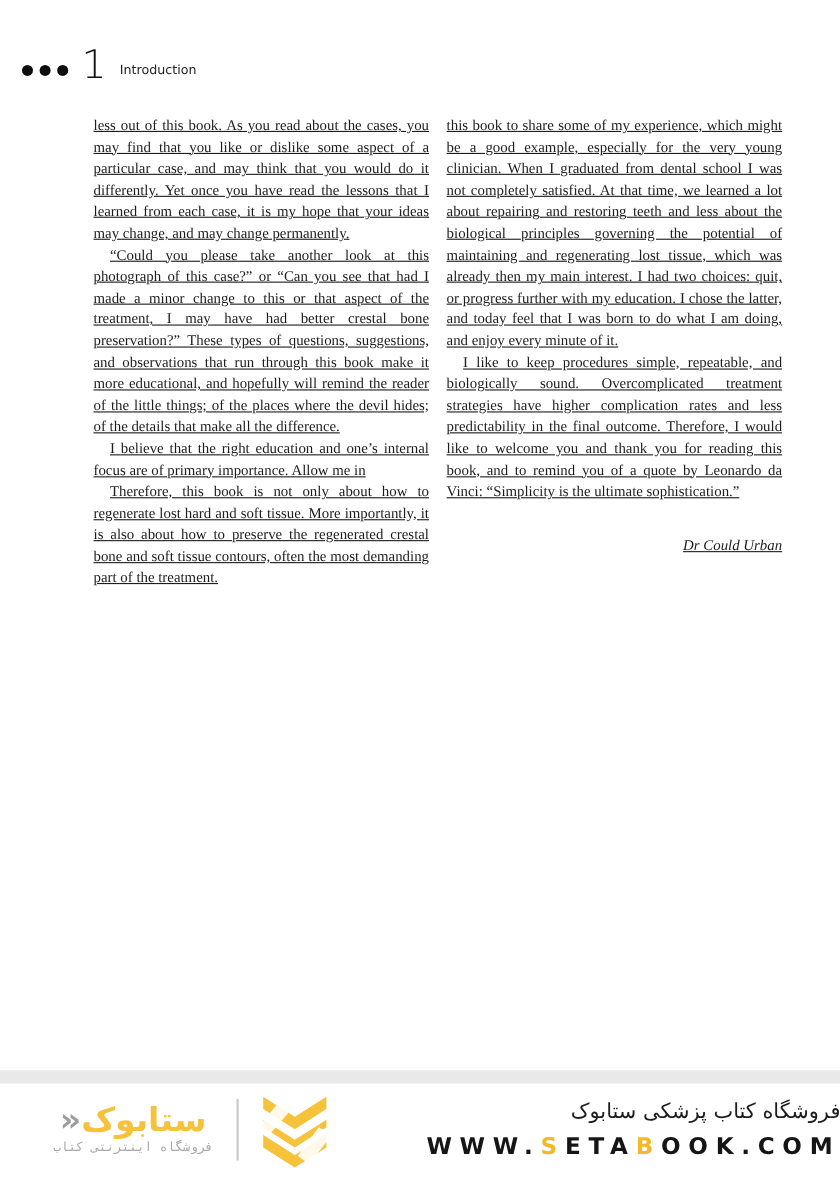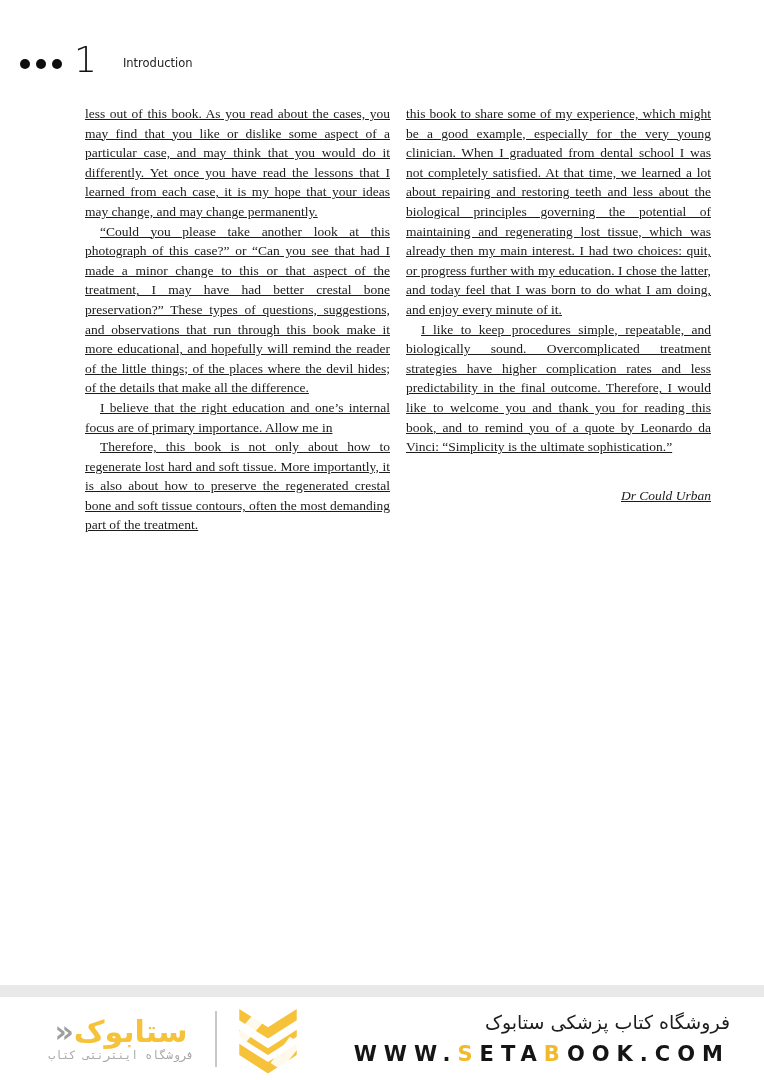--- a/index.html
+++ b/index.html
@@ -19,21 +19,21 @@
   }
   .dots{display:flex;align-items:center;gap:6px;margin-top:8px;}
   .dot{width:10px;height:10px;border-radius:50%;background:#0d0d0d;display:block;}
   .chapter-num{
     font-family:"DejaVu Sans", sans-serif;
     font-size:36px;font-weight:300;line-height:36px;
     color:#111;margin-left:12px;letter-spacing:0;
   }
   .chapter-label{
     font-family:"DejaVu Sans", sans-serif;
-    font-size:11.5px;color:#222;margin-left:26px;margin-top:6px;
+    font-size:11.5px;color:#222;margin-left:12px;margin-top:6px;
   }
 
   
   .columns{
     position:absolute;left:85px;top:104px;width:626px;
     display:flex;justify-content:space-between;
   }
   .col{width:305px;}
   .col p{
     margin:0;
@@ -44,21 +44,21 @@
   }
   .col p.indent{text-indent:15px;}
   .signature{
     margin-top:29px !important;
     text-align:right !important;
     font-style:italic;
     font-size:13.5px;
   }
 
   
-  .footer{position:absolute;left:0;bottom:0;width:764px;height:95px;}
+  .footer{position:absolute;left:0;bottom:12px;width:764px;height:95px;}
   .footer-strip{position:absolute;left:0;top:0;width:764px;height:12px;background:#e9e9e9;}
   .footer-content{
     position:absolute;left:0;top:12px;width:764px;height:83px;
     display:flex;align-items:center;
   }
 
   .logo-block{
     margin-left:35px;width:172px;
     display:flex;flex-direction:column;align-items:center;
   }
@@ -74,21 +74,21 @@
     font-family:Liberation Mono, monospace;
     font-size:11.5px;color:#a9a9a9;margin-top:0;white-space:nowrap;
   }
 
   .logo-divider{
     width:2px;height:56px;background:#c9c9c9;margin-left:8px;margin-right:10px;
   }
   .chevron-emblem{display:block;}
 
   .footer-right{
-    margin-left:auto;margin-right:34px;
+    margin-left:auto;
     display:flex;flex-direction:column;align-items:flex-end;
   }
   .store-title{
     direction:rtl;
     font-family:"DejaVu Sans", sans-serif;
     font-size:19px;color:#1d1d1d;white-space:nowrap;
   }
   .website-line{
     margin-top:9px;
     font-family:"DejaVu Sans", sans-serif;

